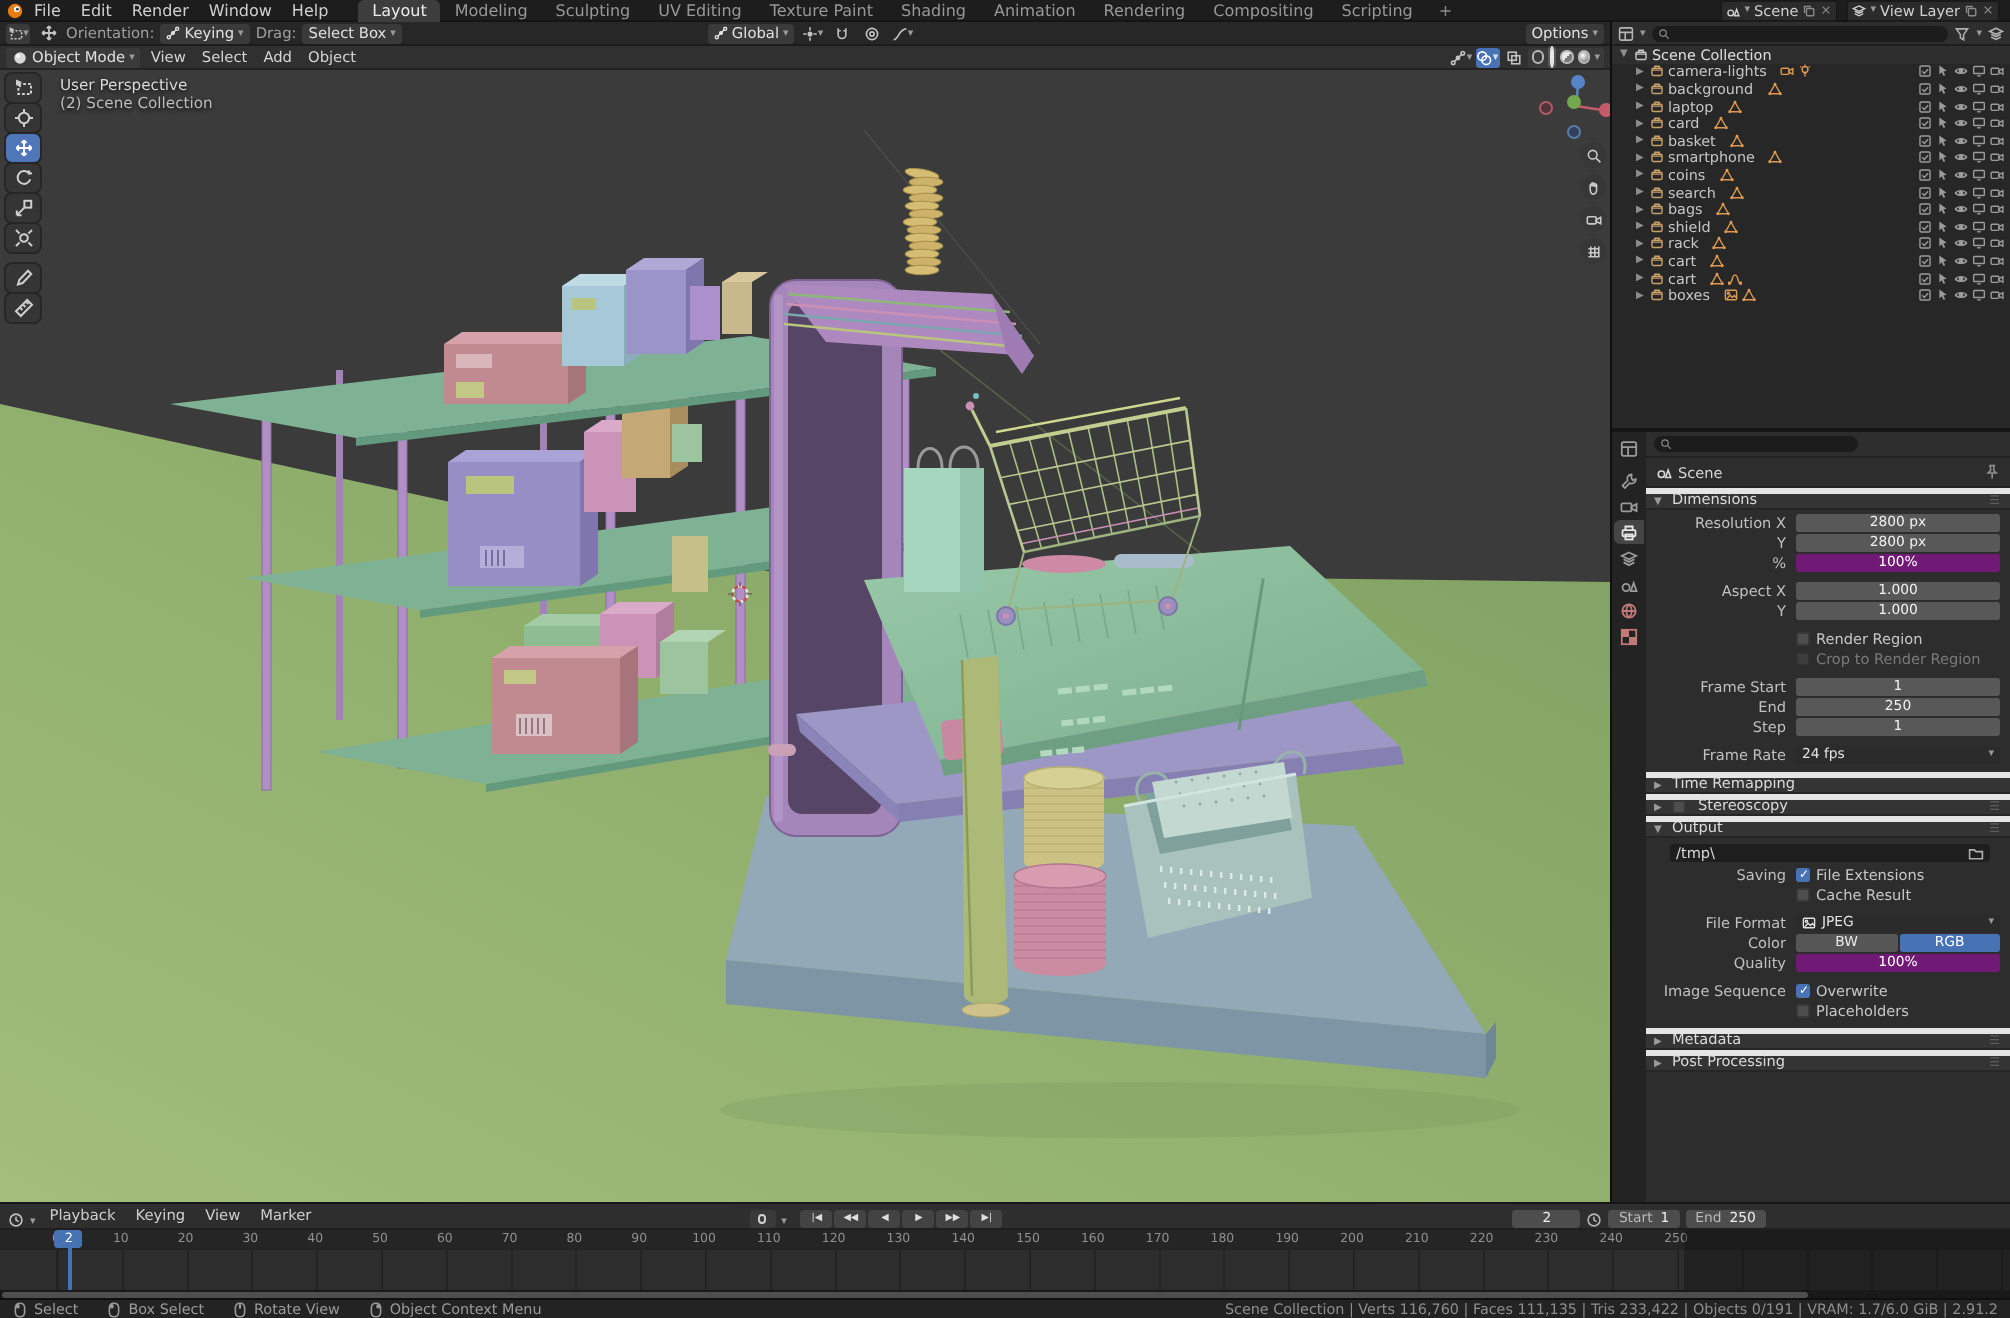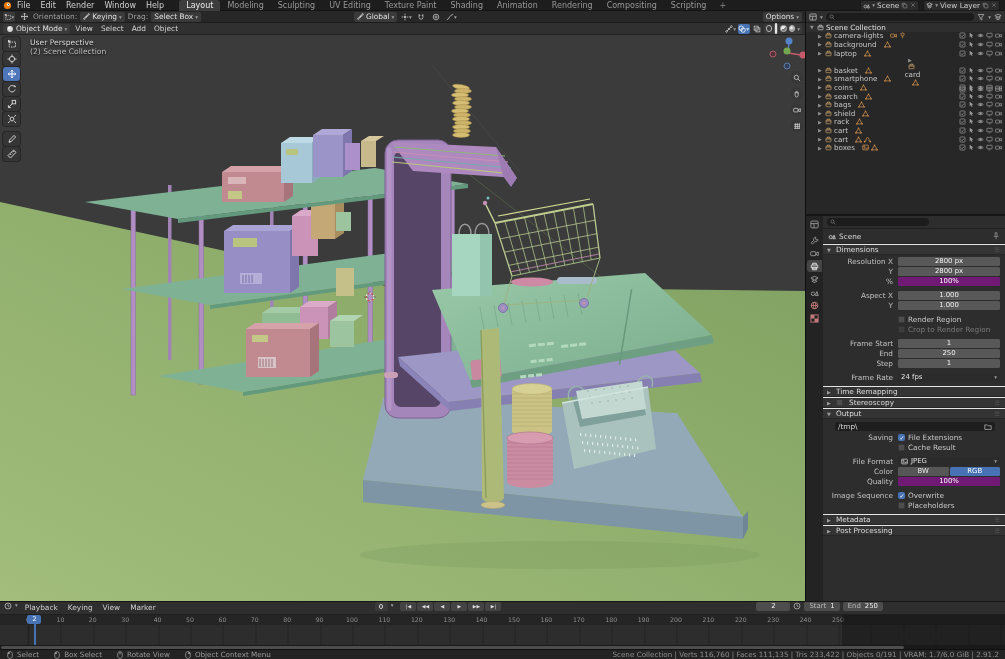--- a/index.html
+++ b/index.html
@@ -57,21 +57,21 @@
   
   .props{position:absolute;top:205px;left:0;right:0;bottom:0;display:flex;background:#2d2d2d;font-size:7.3px}
   .ptabs{width:17px;background:#232323;display:flex;flex-direction:column;align-items:center;padding-top:2px;gap:1px;flex:none}
   .ptab{width:15px;height:12px;border-radius:3px 0 0 3px;display:flex;align-items:center;justify-content:center;color:#9a9a9a}
   .ptab.active{background:#454545;color:#e8e8e8}
   .ptab.red{color:#c47878}
   .pmain{flex:1;position:relative;overflow:hidden}
   .p-header{height:12px;display:flex;align-items:center;padding:0 4px;gap:3px;border-bottom:1px solid #202020;color:#b5b5b5}
   .breadcrumb{height:14px;display:flex;align-items:center;padding:0 5px;gap:3px;color:#d8d8d8;border-bottom:1px solid #242424}
   .bc-pin{margin-left:auto;color:#8f8f8f}
-  .panel-h{height:11px;background:#343434;display:flex;align-items:center;gap:3px;padding:0 4px;color:#dcdcdc;border-top:1px solid #e5e5e5;border-bottom:1px solid #262626;box-sizing:border-box}
+  .panel-h{height:11px;background:#343434;display:flex;align-items:flex-end;gap:3px;padding:0 4px;color:#dcdcdc;border-top:3px solid #e5e5e5;border-bottom:1px solid #262626;box-sizing:border-box}
   .panel-h .tri{color:#9a9a9a;font-size:5px;width:6px}
   .panel-h .grip{margin-left:auto;color:#5d5d5d;font-size:6px;letter-spacing:1px}
   .pbody{padding:2px 5px 3px 2px}
   .prow{display:flex;align-items:center;height:9px;margin-bottom:1px}
   .prow.spacer{height:3px}
   .plabel{width:68px;text-align:right;padding-right:5px;color:#c0c0c0;white-space:nowrap;flex:none}
   .pfield{flex:1;height:8.5px;background:#585858;border-radius:1.5px;color:#f2f2f2;text-align:center;line-height:8.5px;font-size:6.9px;overflow:hidden}
   .pfield.slider{background:#701a75;color:#fff}
   .pfield.dd2{background:#2b2b2b;display:flex;align-items:center;text-align:left;padding:0 3px;gap:3px;color:#e2e2e2}
   .pfield.dd2 .caret{margin-left:auto}
@@ -80,21 +80,21 @@
   .cb{width:7px;height:7px;border-radius:1.5px;background:#4d4d4d;border:1px solid #383838;box-sizing:border-box;margin-right:3px;flex:none;position:relative;color:transparent}
   .cb.checked{background:#4772b3;border-color:#4772b3;color:#fff}
   .cb.checked::after{content:"✓";position:absolute;left:0.5px;top:-1.5px;font-size:6px;color:#fff}
   .cbl{color:#c8c8c8}
   .cbl.dim{color:#7a7a7a}
   .seg{flex:1;display:flex;gap:1px}
   .seg div{flex:1;height:8.5px;line-height:8.5px;text-align:center;background:#565656;border-radius:1.5px;font-size:6.9px;color:#e8e8e8}
   .seg .active{background:#4772b3;color:#fff}
   
   .timeline{position:absolute;top:601px;left:0;width:1005px;height:44px;background:#2b2b2b;border-top:1px solid #161616;box-sizing:border-box}
-  .tl-header{height:13px;background:#2e2e2e;display:flex;align-items:flex-start;font-size:7.4px;color:#cfcfcf;padding:0 4px;gap:3px;border-bottom:1px solid #1f1f1f;box-sizing:border-box}
+  .tl-header{height:13px;background:#2e2e2e;display:flex;align-items:flex-end;font-size:7.4px;color:#cfcfcf;padding:0 4px;gap:3px;border-bottom:1px solid #1f1f1f;box-sizing:border-box}
   .tl-body{position:relative;height:30px}
   .tl-ruler{position:relative;height:9px;background:#252525;font-size:6.2px;color:#8f8f8f;overflow:hidden}
   .tick{position:absolute;top:1px;transform:translateX(-50%)}
   .tl-tracks{position:relative;height:21px;background:#2d2d2d;
      background-image:repeating-linear-gradient(90deg,rgba(0,0,0,.22) 0 1px,transparent 1px 32.4px);
      background-position:28.5px 0;border-top:1px solid #242424;box-sizing:border-box}
   .tl-out{position:absolute;top:0;right:0;width:163px;height:30px;background:rgba(15,15,15,.4)}
   .playhead{position:absolute;top:0;bottom:0;width:1.5px;background:#4772b3}
   .ph-chip{position:absolute;top:0;height:8.5px;min-width:10px;background:#4772b3;color:#fff;border-radius:2px;font-size:6.4px;line-height:8.5px;text-align:center;transform:translateX(-50%);padding:0 2px}
   .tbtn{height:9px;min-width:12px;background:#434343;border-radius:2px;color:#dedede;font-size:4.8px;line-height:9px;text-align:center;padding:0 2px}
@@ -925,21 +925,21 @@
                 <use href="#i-eye"></use>
               </svg>
               <svg width="7" height="7" class="ic">
                 <use href="#i-monitor"></use>
               </svg>
               <svg width="7" height="7" class="ic">
                 <use href="#i-camera"></use>
               </svg>
             </span>
           </div>
-          <div class="orow" style="padding-left: 12px; flex-direction: column;">
+          <div class="orow" style="padding-left: 12px;">
             <span class="tri">▶</span>
             <svg width="7" height="7" class="ic" style="color: rgb(200, 160, 106);">
               <use href="#i-collection"></use>
             </svg>
             <span class="nm">card</span>
             <span class="oicons">
               <svg width="7" height="7" class="ic">
                 <use href="#i-mesh"></use>
               </svg>
             </span>

